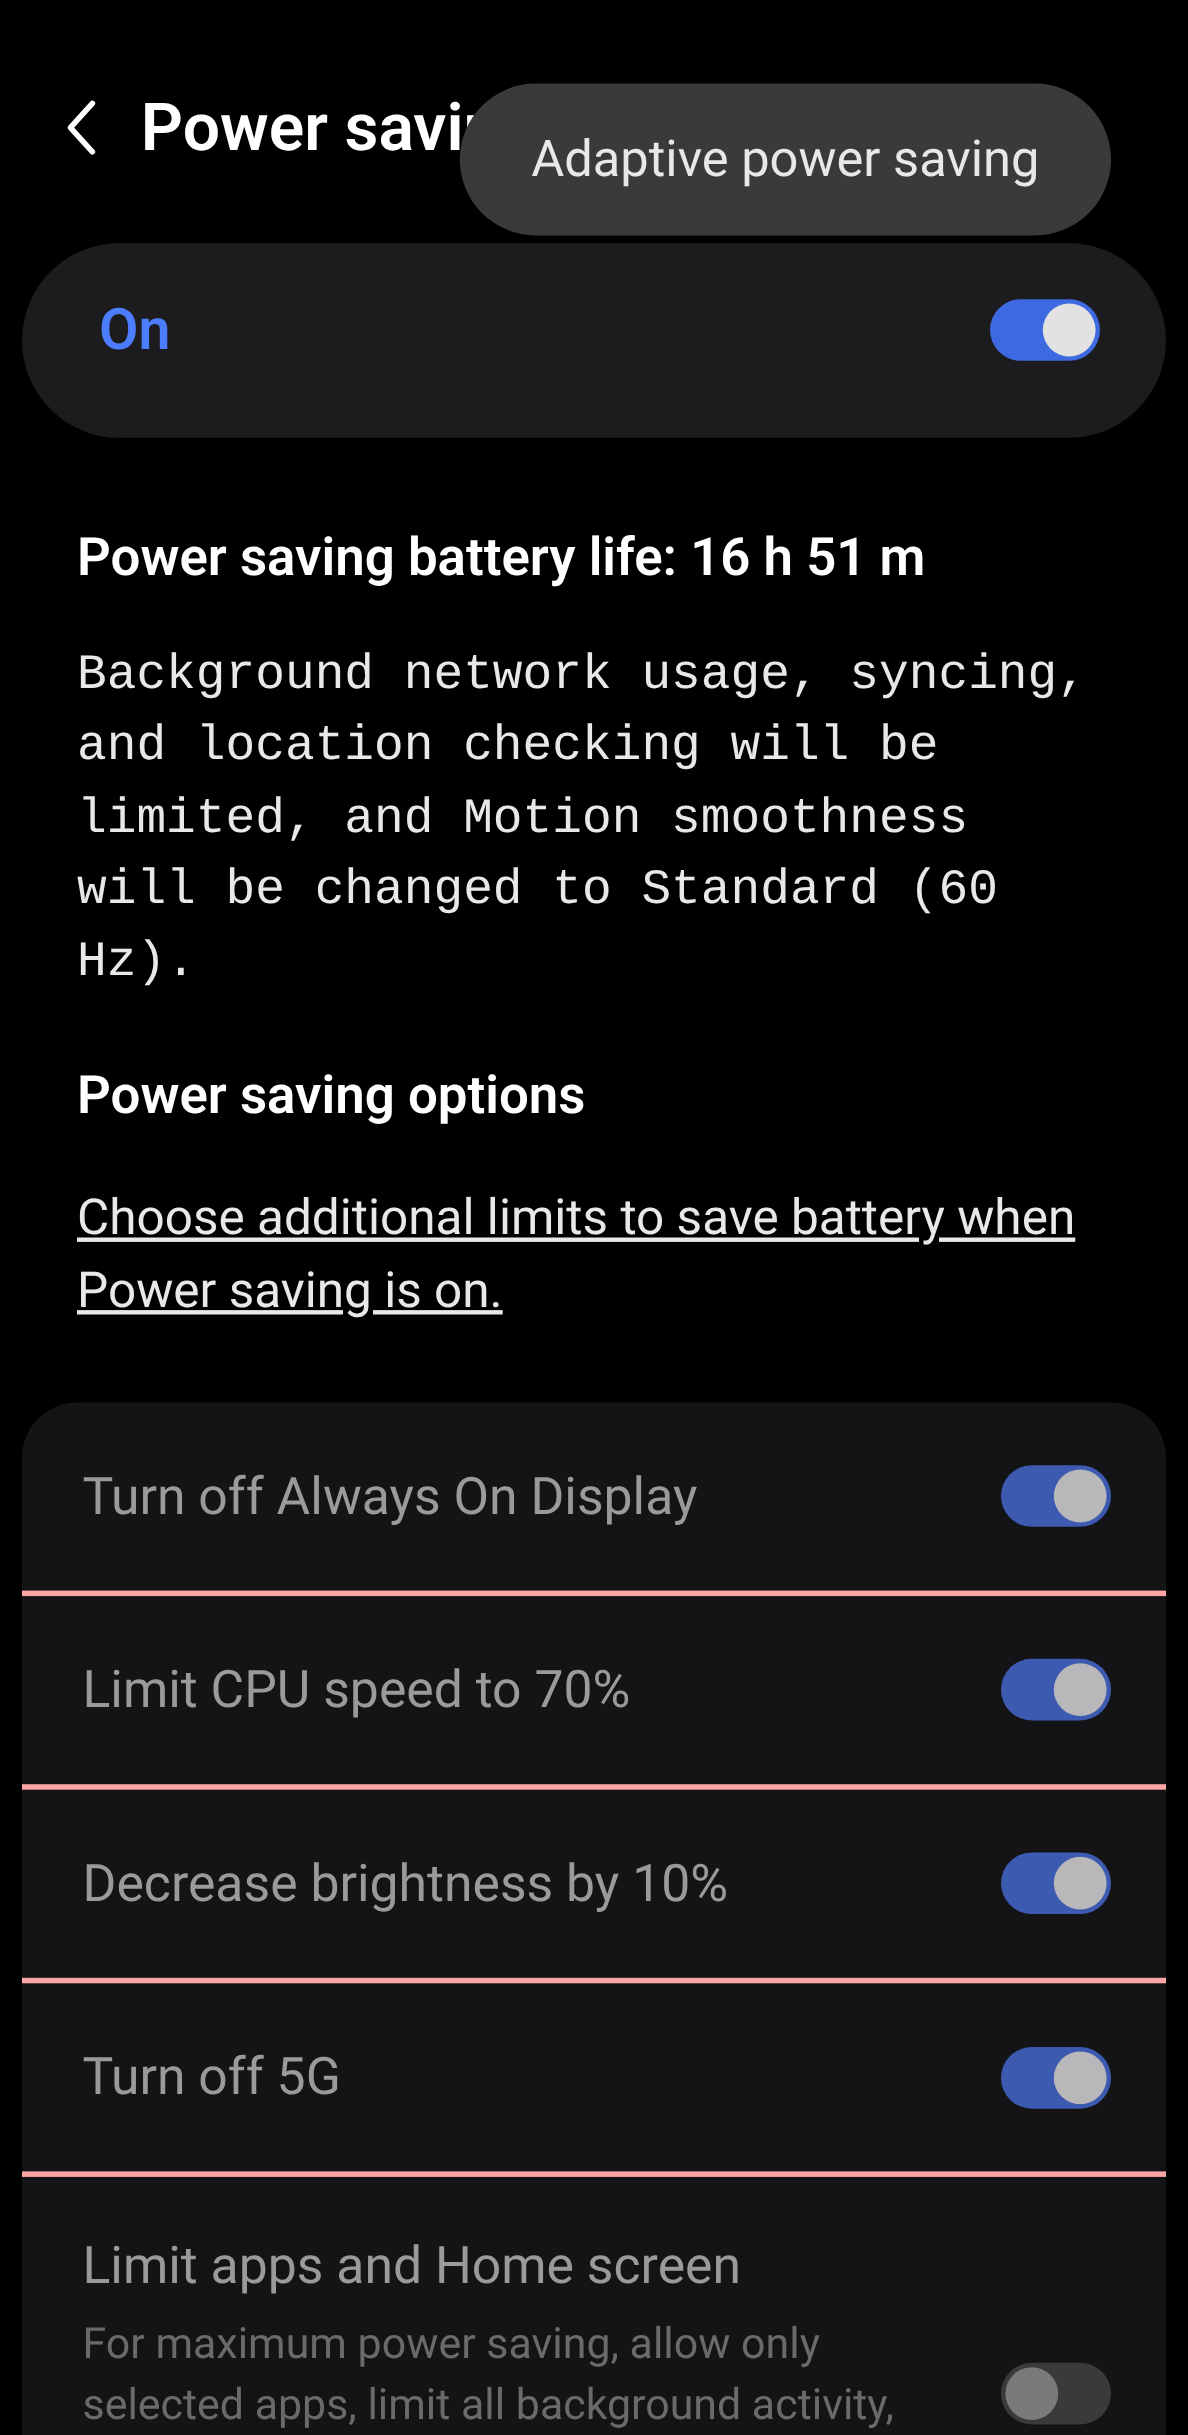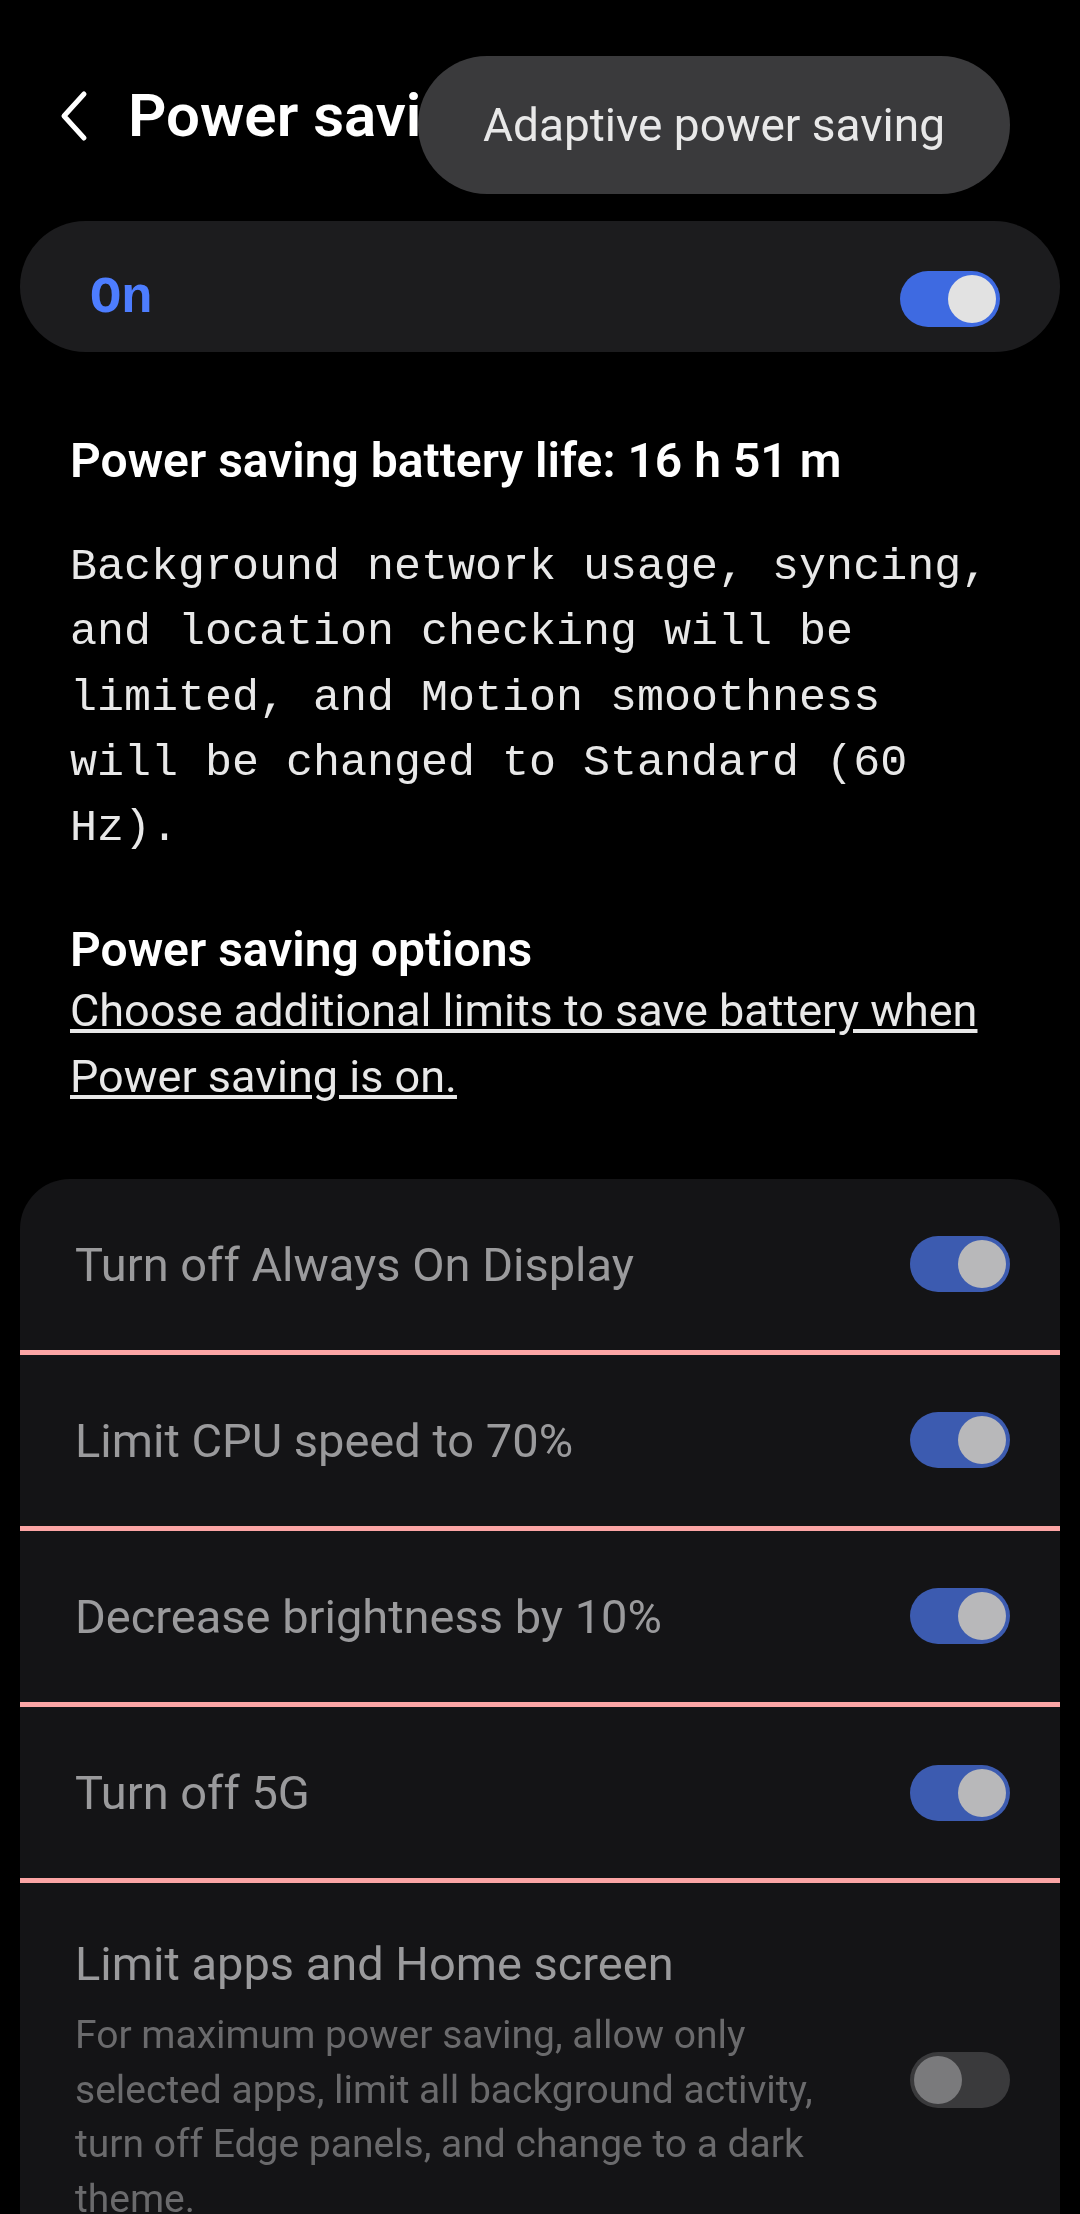--- a/index.html
+++ b/index.html
@@ -30,41 +30,40 @@
       align-items: center;
       justify-content: center;
     }
     .page-title {
       font-size: 60px;
       font-weight: 600;
       color: #ffffff;
     }
     .tooltip {
       position: absolute;
-      top: 56px;
+      top: 76px;
       left: 418px;
       background: #3a3a3c;
       border-radius: 90px;
       padding: 42px 65px;
       z-index: 10;
     }
     .tooltip-text {
       font-size: 46px;
       color: #e8e8e8;
       white-space: nowrap;
     }
     .master-toggle-card {
       margin: 30px 20px 0 20px;
       background: #1c1c1e;
       border-radius: 90px;
-      padding: 48px 60px 24px 70px;
+      padding: 48px 60px 68px 70px;
       display: flex;
       align-items: center;
       justify-content: space-between;
-      font-family: Liberation Mono, monospace;
     }
     .master-toggle-label {
       font-size: 52px;
       font-weight: 600;
       color: #4d7dff;
     }
     .toggle {
       width: 100px;
       height: 56px;
       border-radius: 28px;
@@ -105,20 +104,21 @@
       font-size: 45px;
       line-height: 1.45;
       color: #e8e8e8;
       margin-bottom: 60px;
       font-family: Liberation Mono, monospace;
     }
     .section-heading {
       font-size: 48px;
       font-weight: 600;
       color: #ffffff;
+      margin-bottom: 50px;
     }
     .section-desc {
       font-size: 45px;
       line-height: 1.45;
       color: #e8e8e8;
       text-decoration: underline;
     }
     .options-card {
       margin: 10px 20px 0 20px;
       background: #141416;

